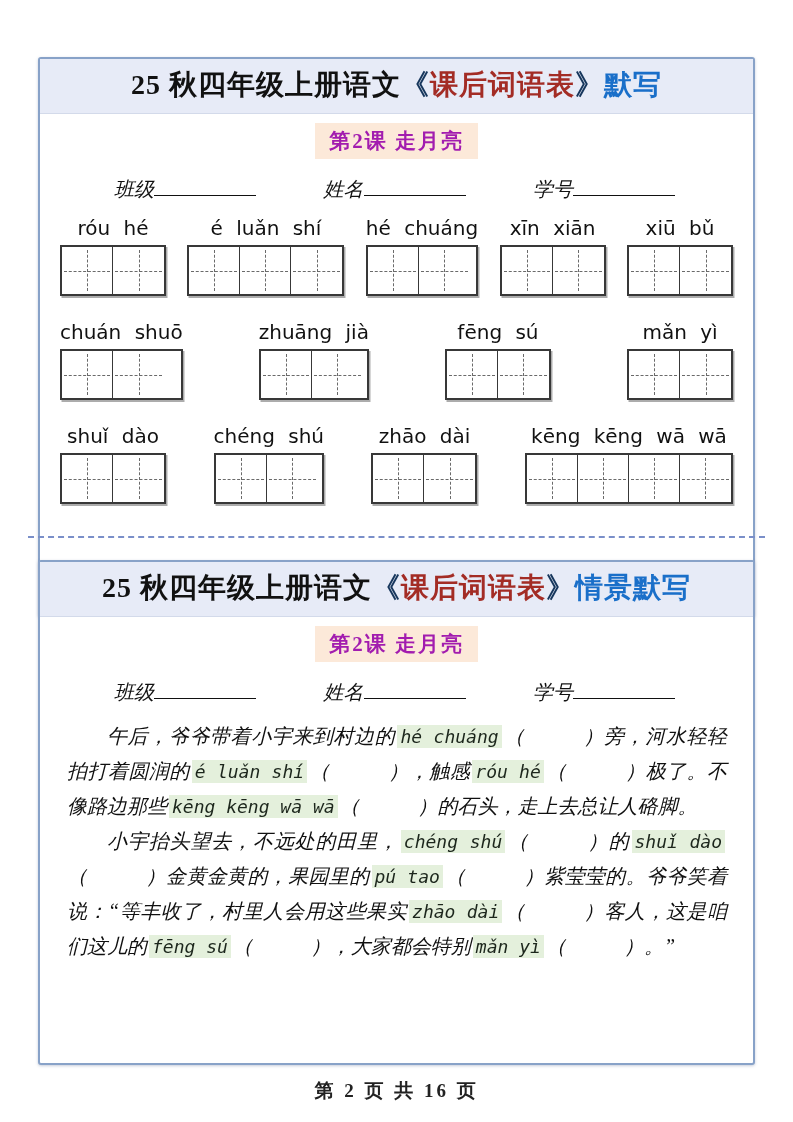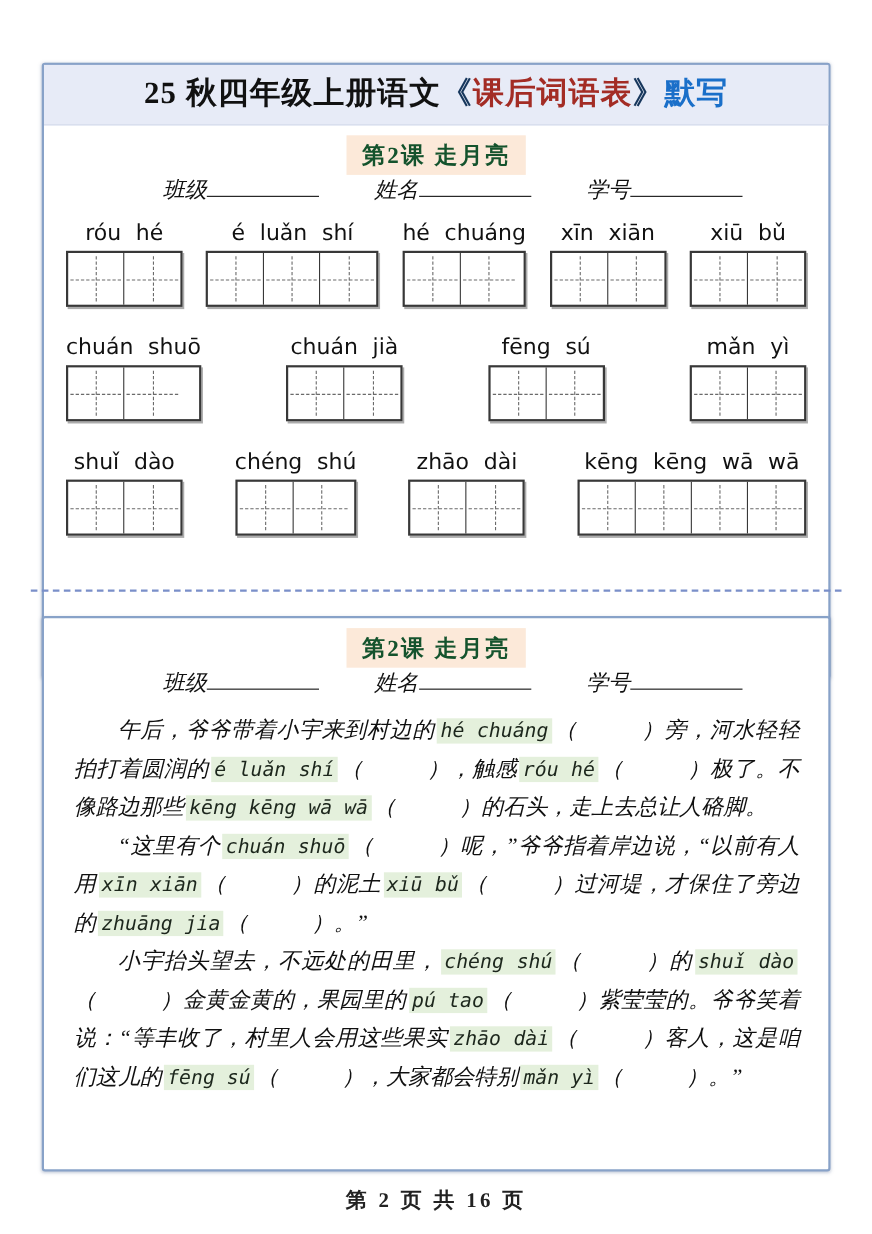--- a/index.html
+++ b/index.html
@@ -34,32 +34,33 @@
   }
   .t-black  { color: #111111; }
   .t-brkt   { color: #16365c; }
   .t-red    { color: #a32c25; }
   .t-blue   { color: #1a6fc9; }
 
   .lesson-wrap { text-align: center; margin-top: 9px; }
   .lesson-badge {
     display: inline-block;
     background: #fce9d9;
-    color: #14532d;
+    color: #a21caf;
     font-weight: bold;
     font-size: 21px;
     padding: 4px 14px;
     letter-spacing: 2px;
     text-align: right;
   }
 
   .fields {
     display: flex;
     justify-content: space-between;
-    padding: 0 78px 0 108px;
+    padding: 0 78px 0 74px;
+    margin-top: 17px;
     font-size: 20px;
     color: #111;
     font-style: italic;
   }
   .field { white-space: nowrap; }
   .field-line {
     display: inline-block;
     width: 102px;
     height: 1em;
     border-bottom: 1.6px solid #111;
@@ -209,21 +210,21 @@
       </div>
       <div class="word-row">
         <div class="word-group">
           <div class="pinyin-label">chuán shuō</div>
           <div class="cells">
             <div class="cell"></div>
             <div class="cell"></div>
           </div>
         </div>
         <div class="word-group">
-          <div class="pinyin-label">chuán jià</div>
+          <div class="pinyin-label">zhuāng jià</div>
           <div class="cells">
             <div class="cell"></div>
             <div class="cell"></div>
           </div>
         </div>
         <div class="word-group">
           <div class="pinyin-label">fēng sú</div>
           <div class="cells">
             <div class="cell"></div>
             <div class="cell"></div>
@@ -268,31 +269,33 @@
             <div class="cell"></div>
           </div>
         </div>
       </div>
     </div>
 </section>
 
 <div class="dashed-divider"></div>
 
 <section class="panel" id="panel-context">
+  <header class="panel-header">
+    <span class="t-black">25 秋四年级上册语文</span><span class="t-brkt">《</span><span class="t-red">课后词语表</span><span class="t-brkt">》</span><span class="t-blue">情景默写</span>
+  </header>
 
   <div class="lesson-wrap">
     <span class="lesson-badge">第2课 走月亮</span>
   </div>
 
   <div class="fields">
     <span class="field"><span>班级</span><span class="field-line"></span></span>
     <span class="field"><span>姓名</span><span class="field-line"></span></span>
     <span class="field"><span>学号</span><span class="field-line"></span></span>
   </div>
 
   <div class="passage">
       <p>午后，爷爷带着小宇来到村边的<span class="py">hé chuáng</span><span class="blank">（<span class="gap"></span>）</span>旁，河水轻轻拍打着圆润的<span class="py">é luǎn shí</span><span class="blank">（<span class="gap"></span>）</span>，触感<span class="py">róu hé</span><span class="blank">（<span class="gap"></span>）</span>极了。不像路边那些<span class="py">kēng kēng wā wā</span><span class="blank">（<span class="gap"></span>）</span>的石头，走上去总让人硌脚。</p>
-      <p>“这里有个<span class="py">chuán shuō</span><span class="blank">（<span class="gap"></span>）</span>呢，”爷爷指着岸边说，“以前有人用<span class="py">xīn xiān</span><span class="blank">（<span class="gap"></span>）</span>的泥土<span class="py">xiū bǔ</span><span class="blank">（<span class="gap"></span>）</span>过河堤，才保住了旁边的<span class="py">zhuāng jia</span><span class="blank">（<span class="gap"></span>）</span>。”</p>
       <p>小宇抬头望去，不远处的田里，<span class="py">chéng shú</span><span class="blank">（<span class="gap"></span>）</span>的<span class="py">shuǐ dào</span><span class="blank">（<span class="gap"></span>）</span>金黄金黄的，果园里的<span class="py">pú tao</span><span class="blank">（<span class="gap"></span>）</span>紫莹莹的。爷爷笑着说：“等丰收了，村里人会用这些果实<span class="py">zhāo dài</span><span class="blank">（<span class="gap"></span>）</span>客人，这是咱们这儿的<span class="py">fēng sú</span><span class="blank">（<span class="gap"></span>）</span>，大家都会特别<span class="py">mǎn yì</span><span class="blank">（<span class="gap"></span>）</span>。”</p>
     </div>
 </section>
 
 <div class="page-footer">第 2 页 共 16 页</div>
 
 </body></html>

